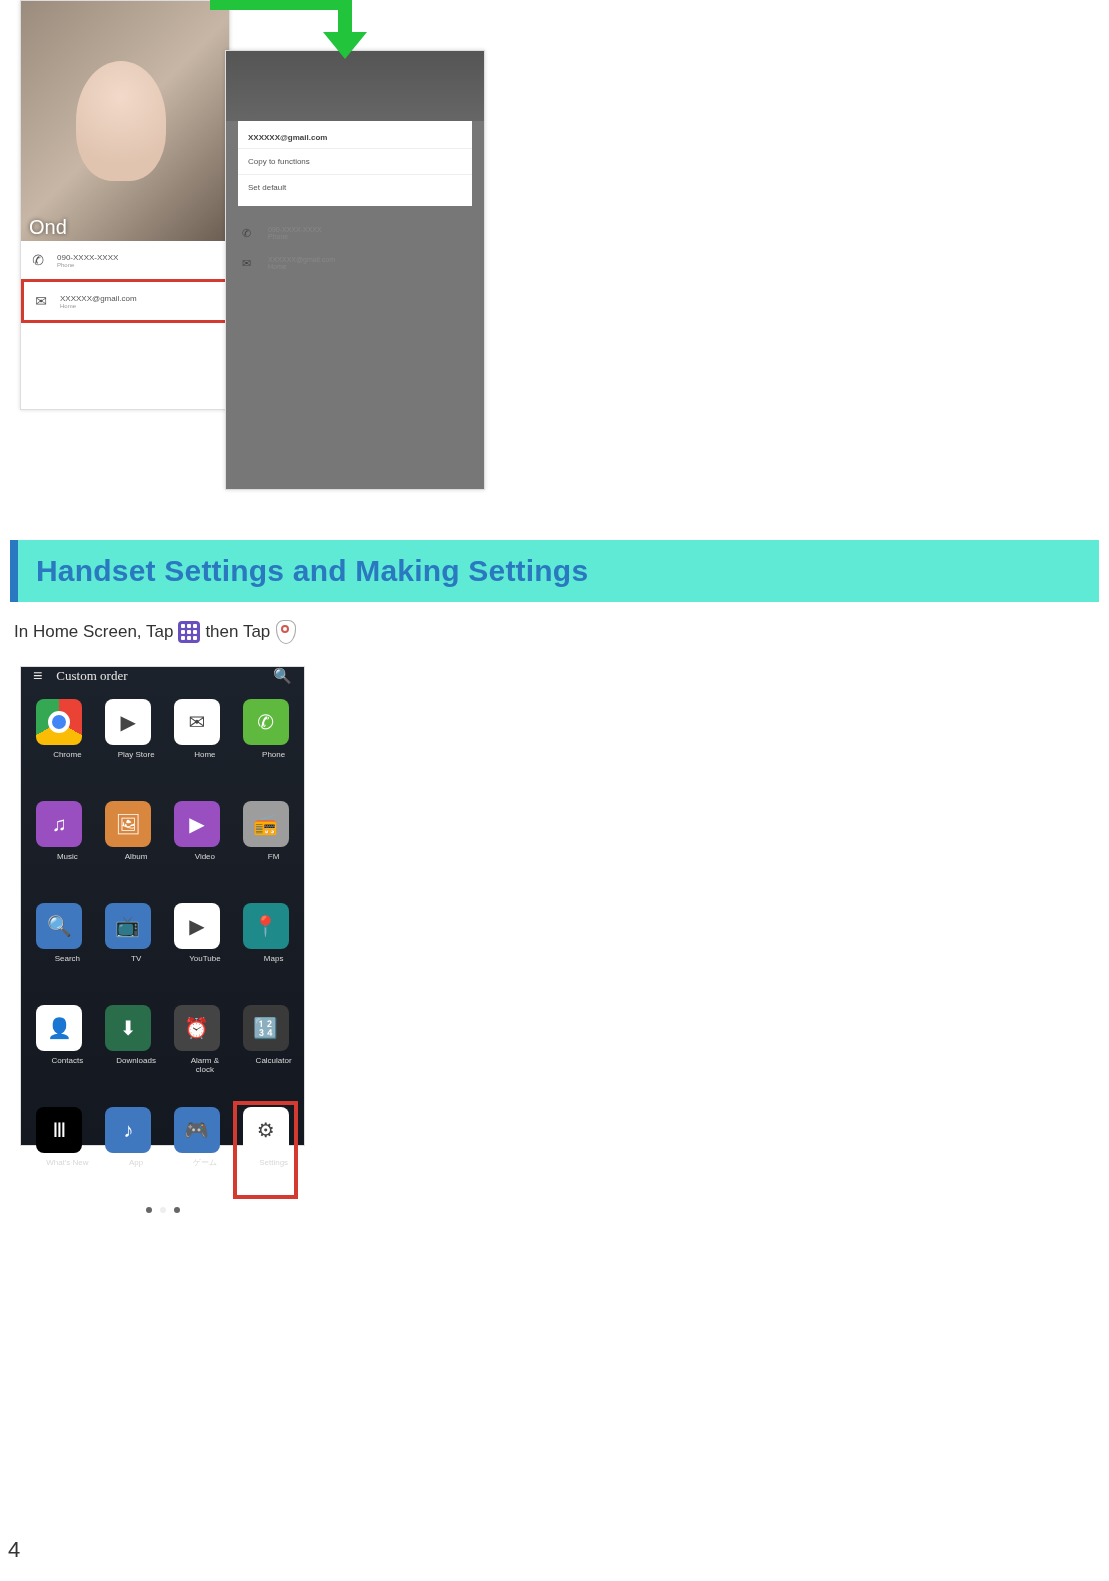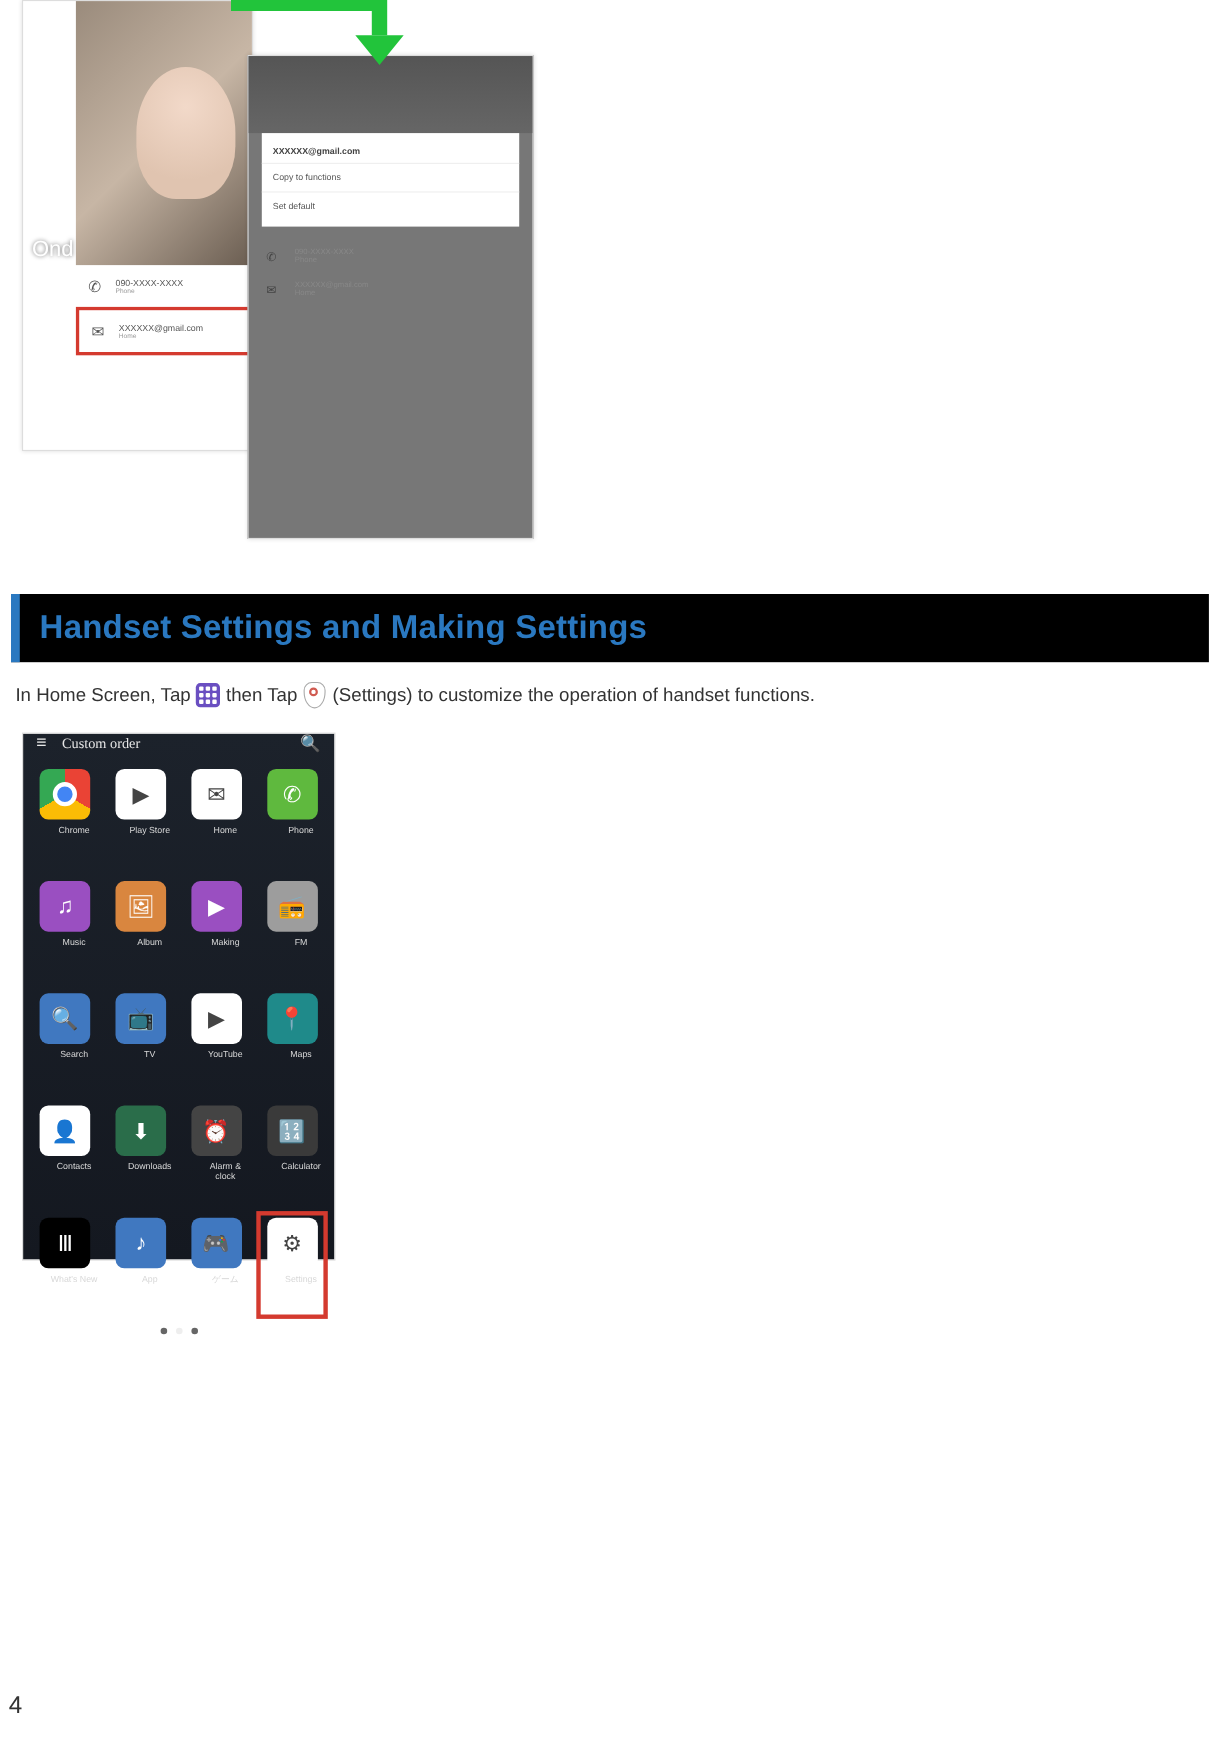--- a/index.html
+++ b/index.html
@@ -30,21 +30,20 @@
     border: 1px solid #ddd;
     box-sizing: border-box;
     box-shadow: 0 0 4px rgba(0,0,0,0.15);
   }
   .phone-left {
     left: 0;
     top: 0;
     width: 210px;
     height: 410px;
     background: #fff;
-    padding-left: 48px;
   }
   .phone-left .photo {
     width: 100%;
     height: 240px;
     background: linear-gradient(135deg,#9a8b7c 0%, #c7b6a5 50%, #6a5d51 100%);
     position: relative;
   }
   .phone-left .photo::after {
     content: "";
     position: absolute;
@@ -133,21 +132,21 @@
     position: absolute;
     left: 185px;
     top: -3px;
     width: 170px;
     height: 70px;
     pointer-events: none;
   }
 
   
   .section-heading {
-    background: #000000;
+    background: #5eead4;
     border-left: 8px solid #2a78c0;
     padding: 14px 18px;
     margin-top: 40px;
   }
   .section-heading h2 {
     margin: 0;
     color: #2a78c0;
     font-size: 30px;
     font-weight: bold;
     letter-spacing: 0.2px;
@@ -369,21 +368,20 @@
           <span></span>
           <span></span>
           <span></span>
           <span></span>
         </span>
     </span>
     <span>then Tap</span>
     <span class="inline-icon">
       <span class="settings-pin"></span>
     </span>
-    <span>(Settings) to customize the operation of handset functions.</span>
   </p>
 
   <div class="app-drawer">
     <div class="drawer-top">
       <span class="ham">≡</span>
       <span class="title">Custom order</span>
       <span class="srch">🔍</span>
     </div>
     <div class="drawer-grid" id="drawer-grid">
         <div class="app">
@@ -405,21 +403,21 @@
         <div class="app">
           <div class="ico c-purple">♫</div>
           <div class="lbl">Music</div>
         </div>
         <div class="app">
           <div class="ico c-darkorange">🖼</div>
           <div class="lbl">Album</div>
         </div>
         <div class="app">
           <div class="ico c-purple">▶</div>
-          <div class="lbl">Making</div>
+          <div class="lbl">Video</div>
         </div>
         <div class="app">
           <div class="ico c-gray">📻</div>
           <div class="lbl">FM</div>
         </div>
         <div class="app">
           <div class="ico c-blue">🔍</div>
           <div class="lbl">Search</div>
         </div>
         <div class="app">

